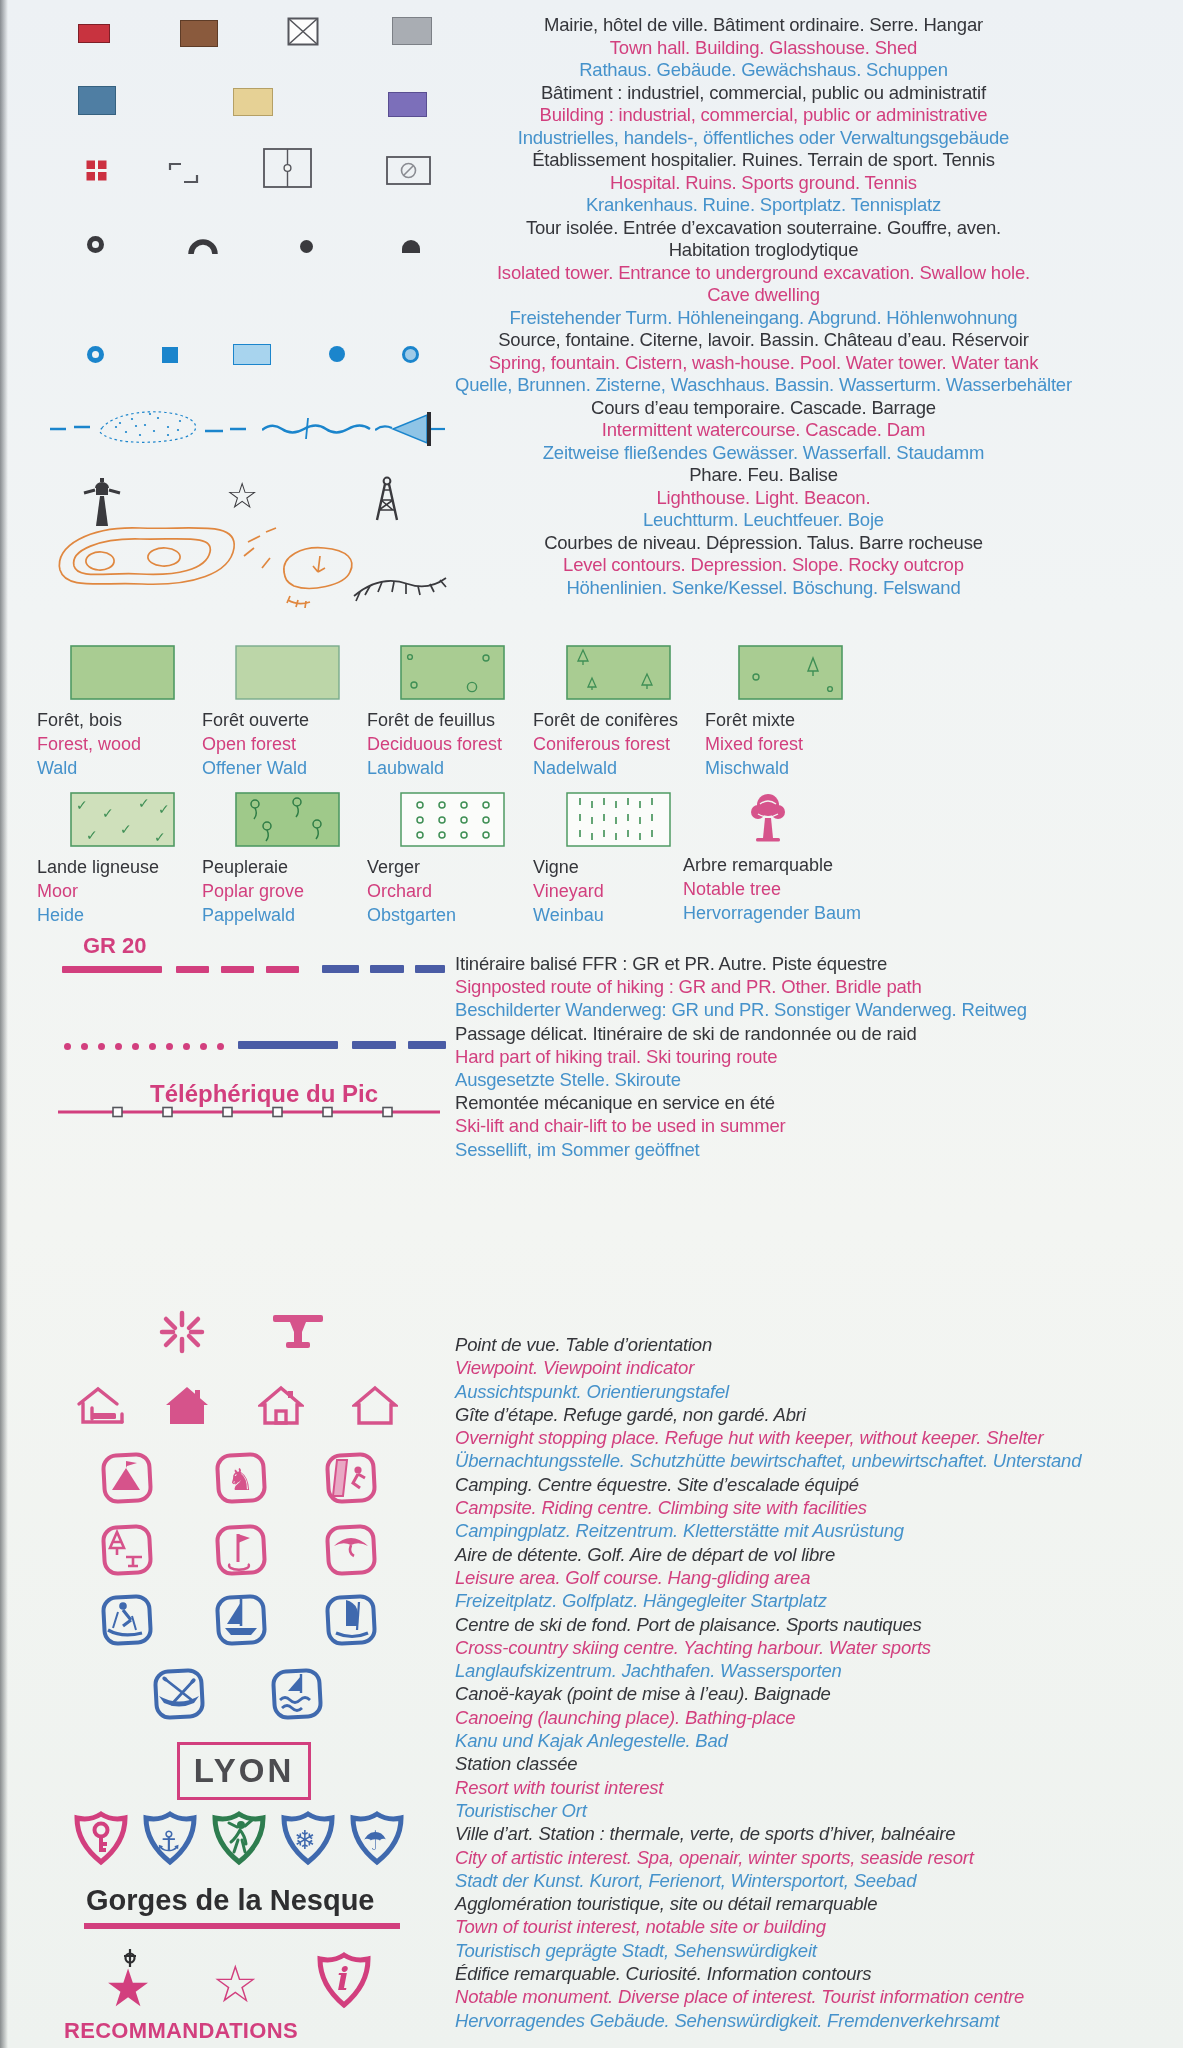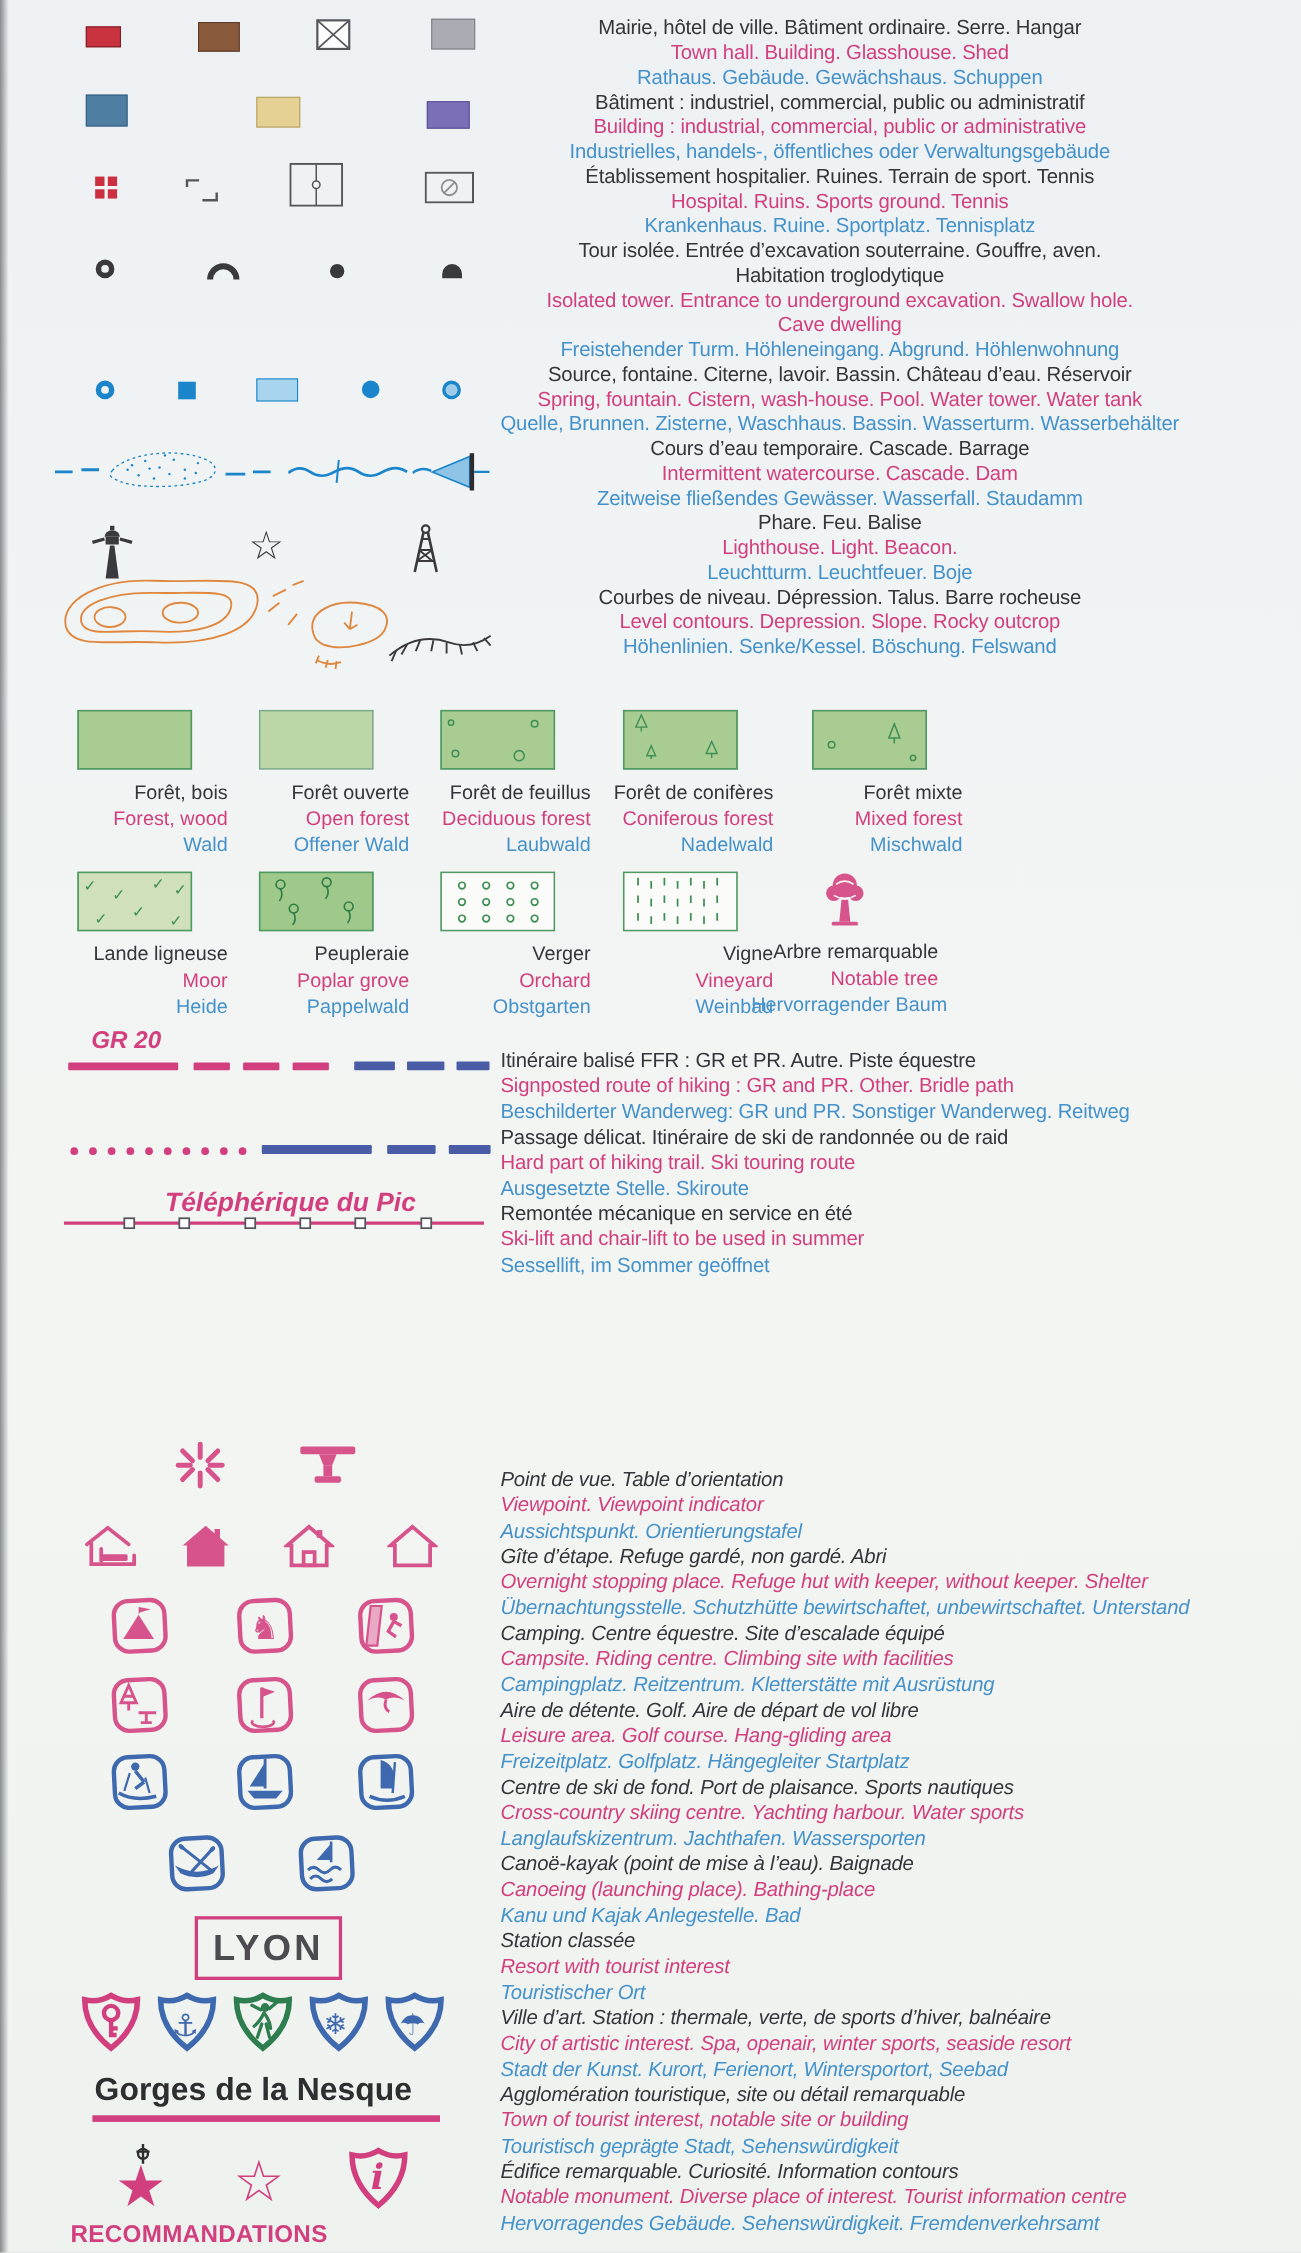--- a/index.html
+++ b/index.html
@@ -7,28 +7,28 @@
     background:linear-gradient(180deg,#edf1f4 0%,#f1f4f4 30%,#f3f5f2 60%,#eef2ef 100%);
     font-family:"Liberation Sans",sans-serif;}
   .abs{position:absolute;}
   .tline{font-size:18.5px;white-space:nowrap;letter-spacing:-0.2px;}
   [data-lang="fr"]{color:#34353a;}
   [data-lang="en"]{color:#d23f7e;}
   [data-lang="de"]{color:#4592cb;}
   .tb1 .tline{line-height:22.5px;}
   .tb2 .tline{line-height:23.2px;}
   .tb3 .tline{line-height:23.3px;font-style:italic;}
-  .fcol{position:absolute;width:170px;text-align:right;}
+  .fcol{position:absolute;width:170px;text-align:left;}
   .flabel{font-size:18px;line-height:24px;white-space:nowrap;}
   .sw{width:105px;height:55px;margin:0 auto;display:block;}
   .dash{position:absolute;height:7px;border-radius:1px;}
   .pink{background:#d23f7e;}
   .tblue{background:#4a5ca5;}
   .dot{position:absolute;width:7px;height:7px;border-radius:50%;background:#d23f7e;}
-  .itl{font-style:italic;font-weight:bold;color:#d23f7e;white-space:nowrap;}
+  .itl{font-weight:bold;color:#d23f7e;white-space:nowrap;}
   .lyon{border:3.5px solid #d23f7e;color:#4c4c50;font-weight:800;font-size:33px;
     letter-spacing:3px;display:flex;align-items:center;justify-content:center;}
   .gorges{font-size:29px;font-weight:800;color:#2e2e30;white-space:nowrap;}
   .reco{font-size:22px;font-weight:800;color:#d23f7e;letter-spacing:0.3px;}
   .starglyph{font-size:52px;color:#d23f7e;line-height:52px;}
   .feustar{font-size:36px;color:#3a3a3e;line-height:36px;}
   svg{display:block;}
   .edge{background:linear-gradient(90deg,rgba(35,40,46,.5),rgba(35,40,46,0));}
 </style>
 </head>

